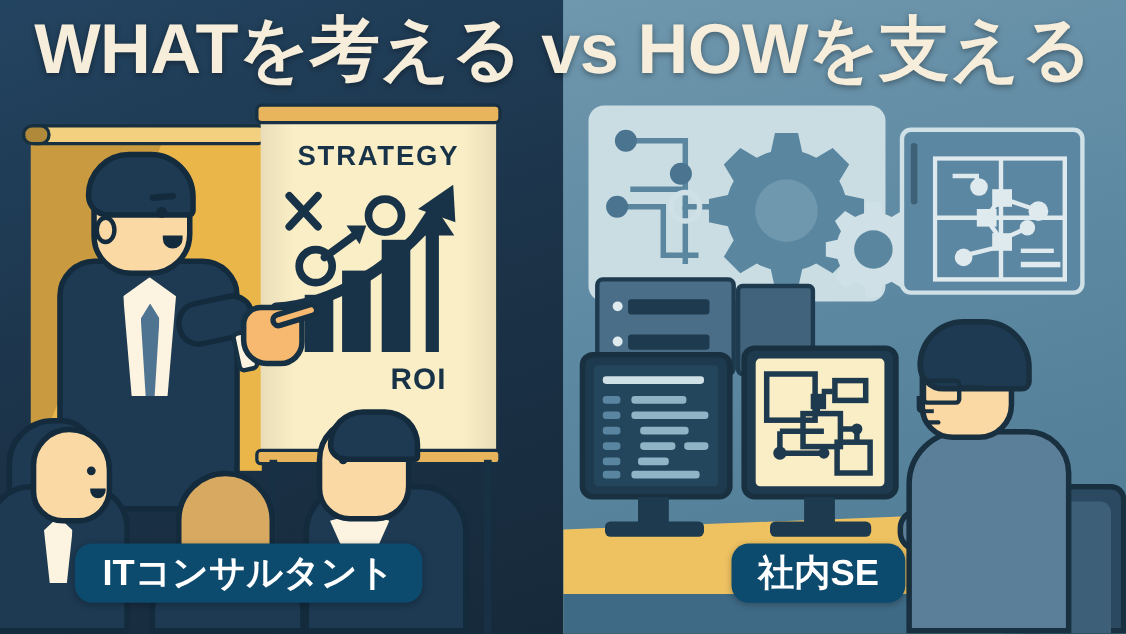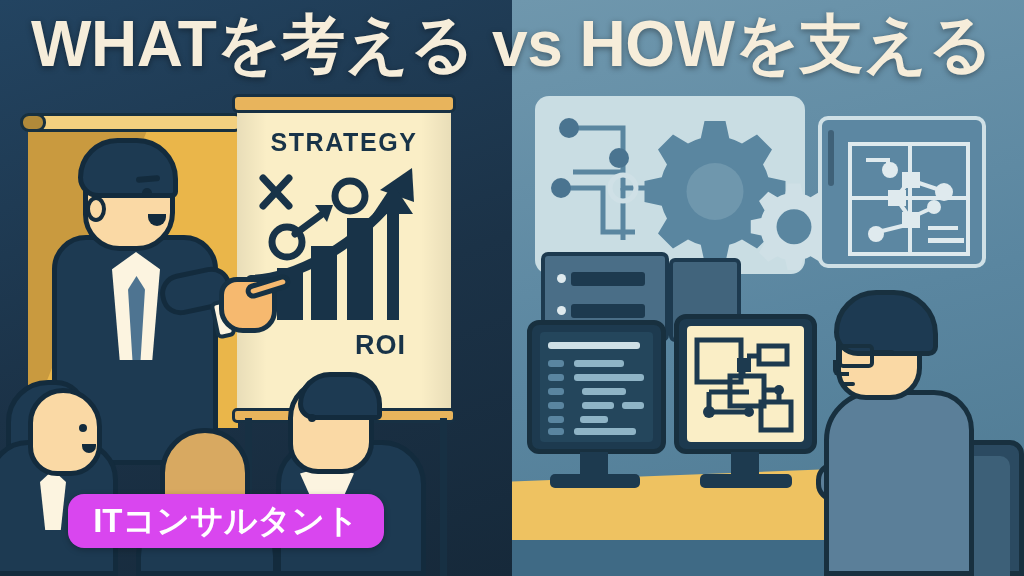--- a/index.html
+++ b/index.html
@@ -19,21 +19,21 @@
 
   
   .title{position:absolute;top:0;left:0;width:1024px;height:88px;
     display:flex;align-items:center;justify-content:center;
     z-index:60;pointer-events:none;}
   .title span{font-size:64px;font-weight:700;color:#f6edda;
     letter-spacing:-0.5px;white-space:nowrap;
     text-shadow:0 2px 6px rgba(0,0,0,.38);}
 
   
-  .badge{position:absolute;z-index:70;background:#d946ef;
+  .badge{position:absolute;z-index:70;background:#0c4a6e;
     border-radius:16px;color:#ffffff;font-weight:700;
     display:flex;align-items:center;justify-content:center;
     box-shadow:0 2px 6px rgba(0,0,0,.25);}
   .badge-left{left:68px;bottom:28px;width:316px;height:54px;font-size:33px;}
   .badge-right{left:665px;bottom:28px;width:158px;height:54px;font-size:33px;}
 
   
   .l-window{position:absolute;left:28px;top:128px;width:210px;height:300px;
     background:#eab64a;}
   .l-window-sh{position:absolute;left:28px;top:128px;width:120px;height:300px;
@@ -389,14 +389,17 @@
   <div class="se-nose"></div>
   <div class="se-mouth"></div>
 
   <div class="title">
     <span>WHATを考える vs HOWを支える</span>
   </div>
 
   <div class="badge badge-left">
     <span>ITコンサルタント</span>
   </div>
+  <div class="badge badge-right">
+    <span>社内SE</span>
+  </div>
 
 </div>
 
 </body></html>

